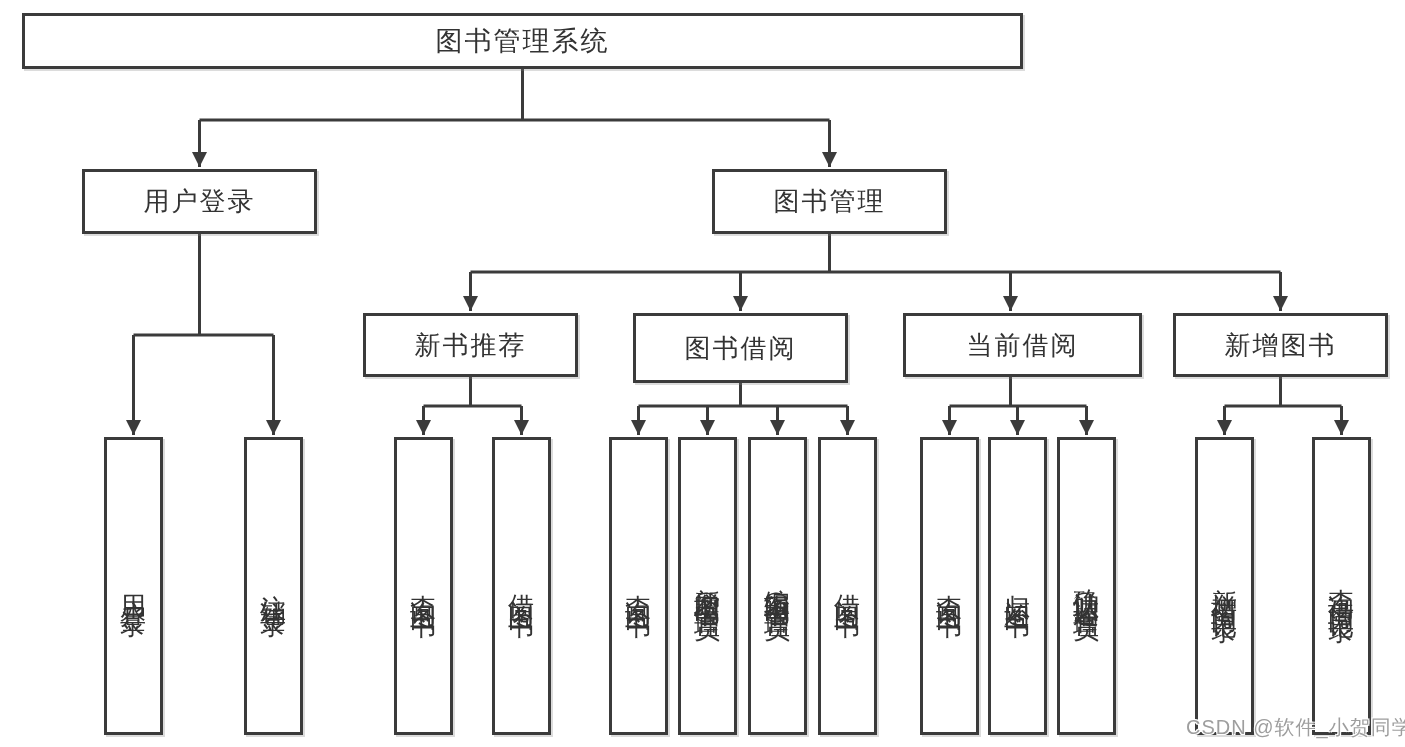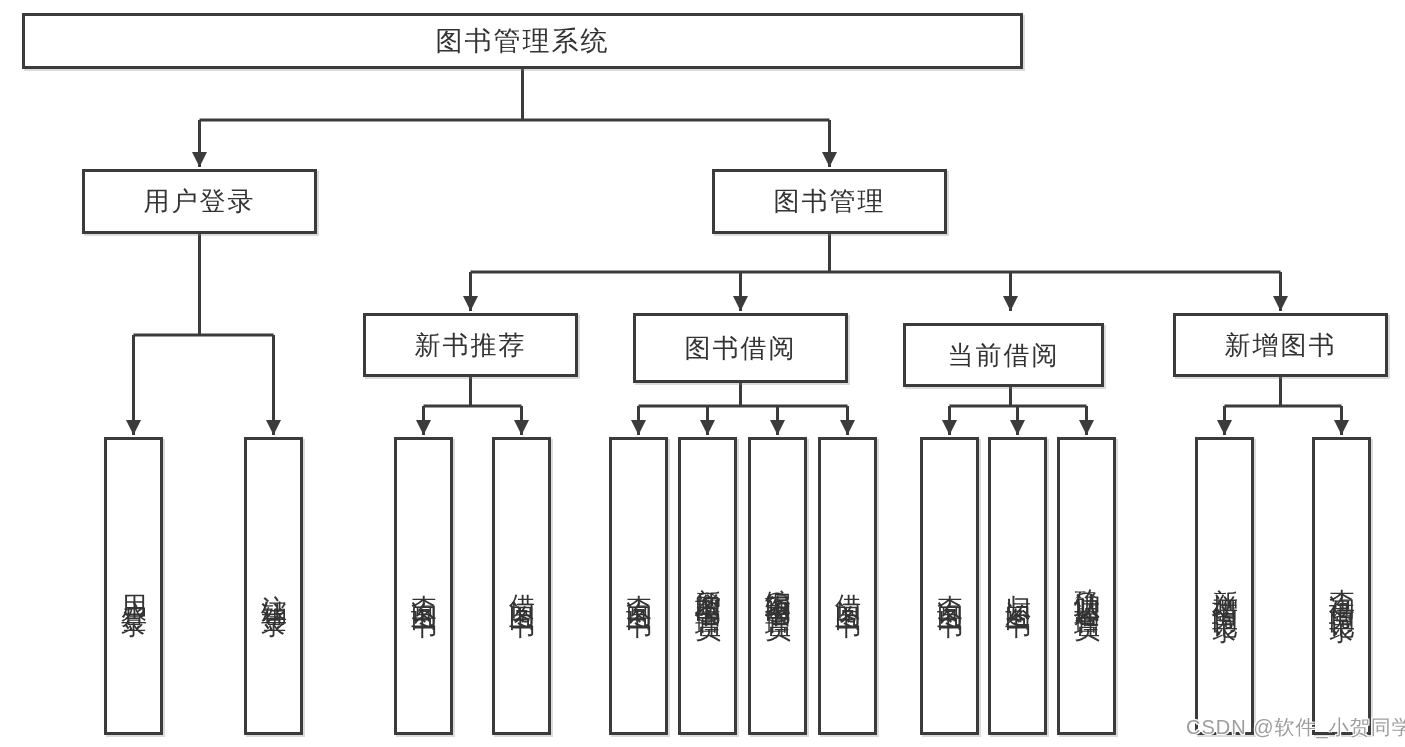--- a/index.html
+++ b/index.html
@@ -27,21 +27,20 @@
     border: 3px solid #3b3b3b;
     background: #ffffff;
     color: #333333;
     display: flex;
     align-items: center;
     justify-content: center;
     box-shadow: 2px 2px 0 rgba(130,130,130,0.28);
     font-size: 26px;
     letter-spacing: 2px;
     white-space: nowrap;
-    font-family: Liberation Serif, serif;
   }
   .node.root   { font-size: 27px; }
   .node.leaf {
     writing-mode: vertical-rl;
     text-orientation: mixed;
     font-size: 26px;
     letter-spacing: 6px;
     line-height: 1;
     white-space: normal;
   }
@@ -106,21 +105,21 @@
     </g>
   </svg>
 
   <div class="node root" style="left:22px;top:13px;width:1001px;height:56px">图书管理系统</div>
 
   <div class="node" style="left:82px;top:169px;width:235px;height:65px">用户登录</div>
   <div class="node" style="left:712px;top:169px;width:235px;height:65px">图书管理</div>
 
   <div class="node" style="left:363px;top:313px;width:215px;height:64px">新书推荐</div>
   <div class="node" style="left:633px;top:313px;width:215px;height:70px">图书借阅</div>
-  <div class="node" style="left:903px;top:323px;width:201px;height:64px">当前借阅</div>
+  <div class="node" style="left:903px;top:313px;width:239px;height:64px">当前借阅</div>
   <div class="node" style="left:1173px;top:313px;width:215px;height:64px">新增图书</div>
 
   <div class="node leaf" style="left:104px;top:437px;width:59px;height:298px">用户登录</div>
   <div class="node leaf" style="left:244px;top:437px;width:59px;height:298px">注销登录</div>
 
   <div class="node leaf" style="left:394px;top:437px;width:59px;height:298px">查询图书</div>
   <div class="node leaf" style="left:492px;top:437px;width:59px;height:298px">借阅图书</div>
 
   <div class="node leaf" style="left:609px;top:437px;width:59px;height:298px">查询图书</div>
   <div class="node leaf long" style="left:678px;top:437px;width:59px;height:298px">新增图书（管理员）</div>

